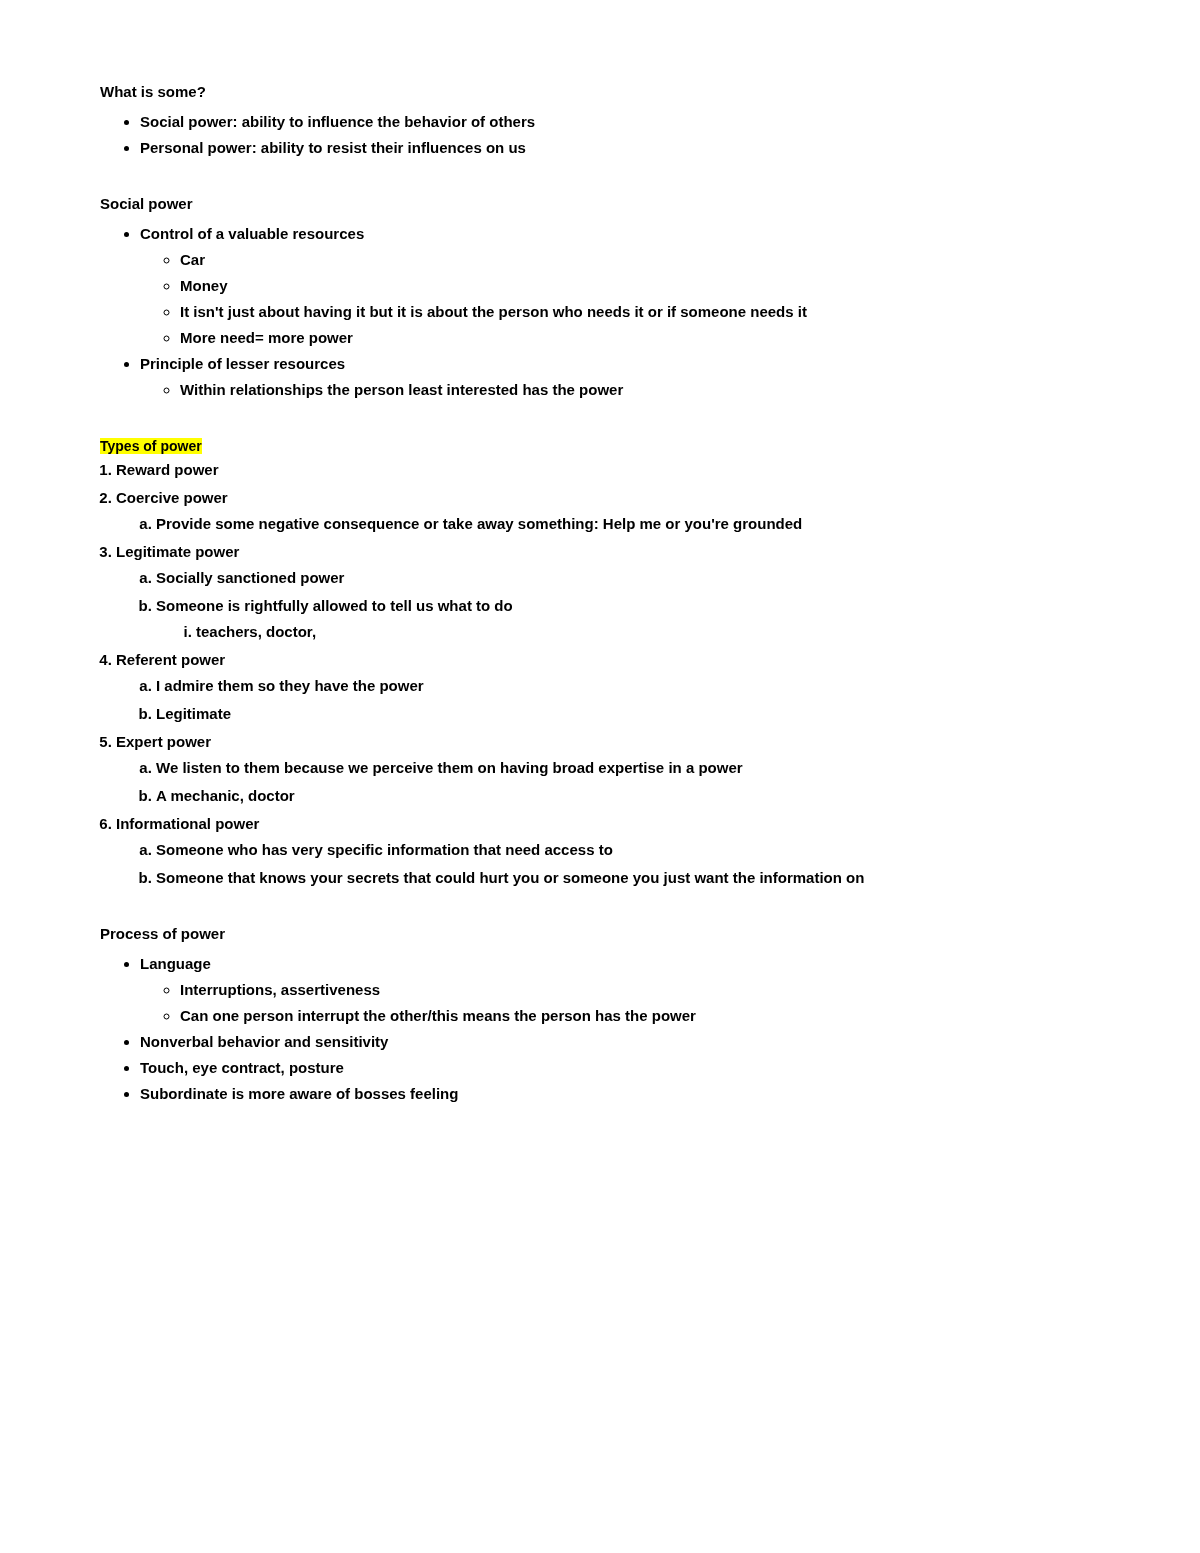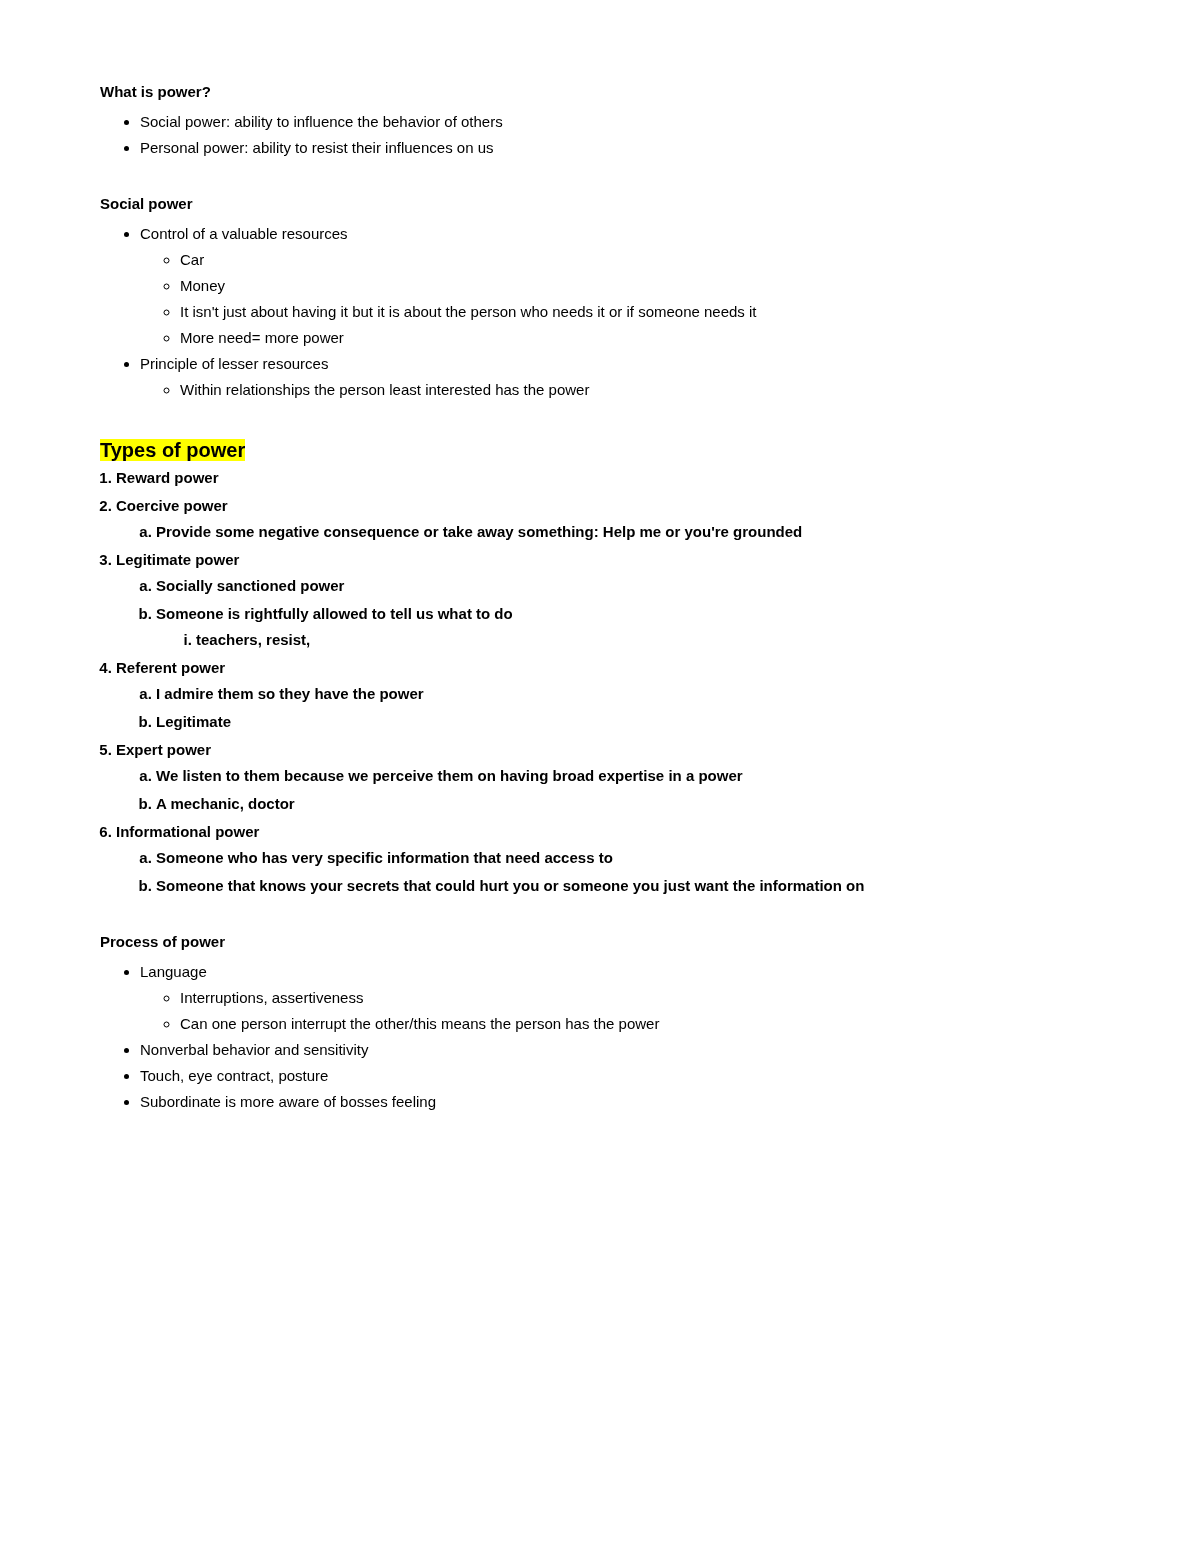--- a/index.html
+++ b/index.html
@@ -25,28 +25,29 @@
 
     .section-title {
       font-weight: bold;
       font-size: 15px;
       margin-bottom: 6px;
     }
 
     .highlight {
       background-color: #ffff00;
       font-weight: bold;
-      font-size: 20px;
+      font-size: 14px;
       display: inline;
     }
 
     ul.level1 {
       list-style-type: disc;
       margin-left: 40px;
       margin-bottom: 4px;
+      font-weight: bold;
     }
 
     ul.level2 {
       list-style-type: circle;
       margin-left: 40px;
       margin-top: 2px;
       margin-bottom: 2px;
     }
 
     ol.level1 {
@@ -79,21 +80,21 @@
     }
 
     .spacer {
       height: 14px;
     }
   </style>
 </head>
 <body>
 
 <div class="section">
-  <div class="section-title">What is power?</div>
+  <div class="section-title">What is some?</div>
   <ul class="level1">
     <li><span>Social power: ability to influence the behavior of others</span></li>
     <li><span>Personal power: ability to resist their influences on us</span></li>
   </ul>
 </div>
 
 <div class="spacer"></div>
 
 <div class="section">
   <div class="section-title">Social power</div>
@@ -137,21 +138,21 @@
 
     <li>
       <span>Legitimate power</span>
       <ul class="alpha">
         <li>
           <span>Socially sanctioned power</span>
         </li>
         <li>
           <span>Someone is rightfully allowed to tell us what to do</span>
           <ul class="roman">
-            <li><span>teachers, resist,</span></li>
+            <li><span>teachers, doctor,</span></li>
           </ul>
         </li>
       </ul>
     </li>
 
     <li>
       <span>Referent power</span>
       <ul class="alpha">
         <li><span>I admire them so they have the power</span></li>
         <li><span>Legitimate</span></li>

